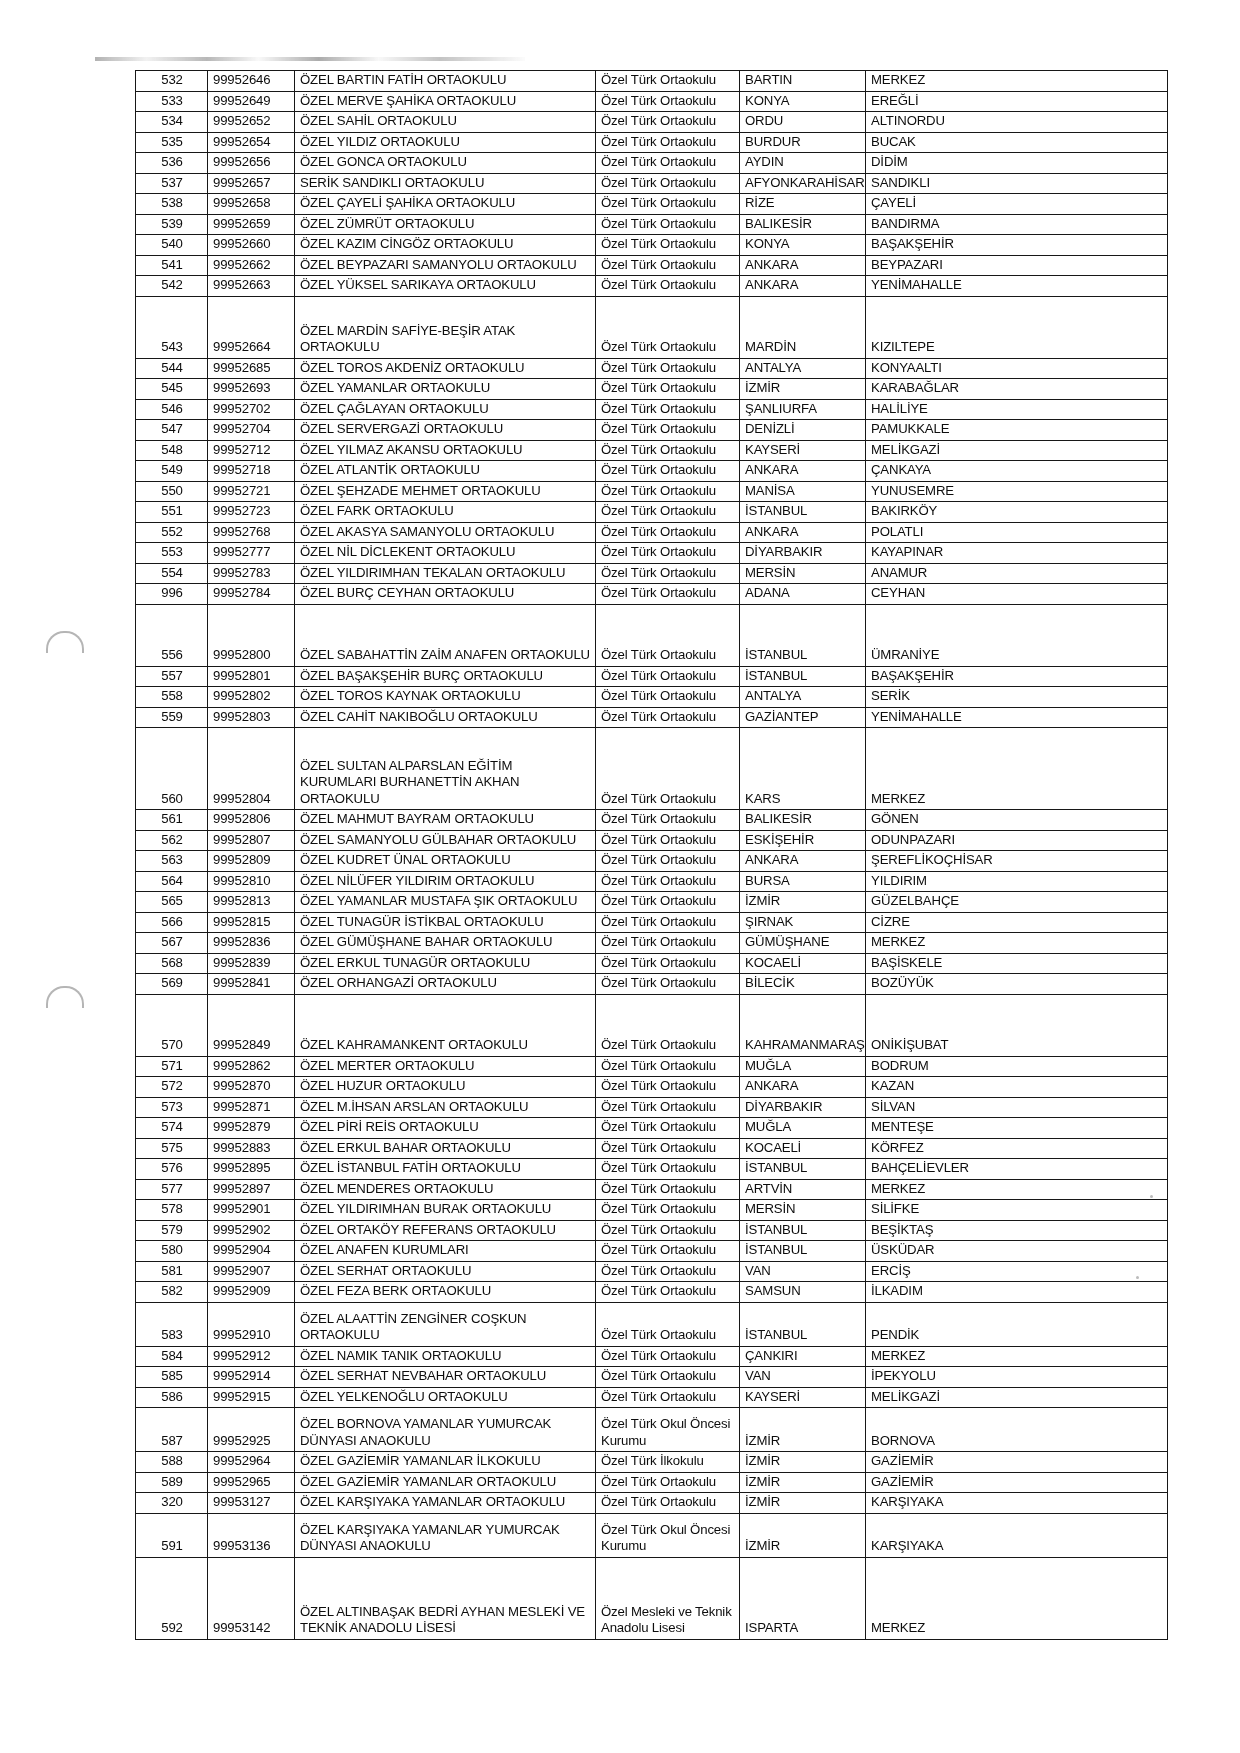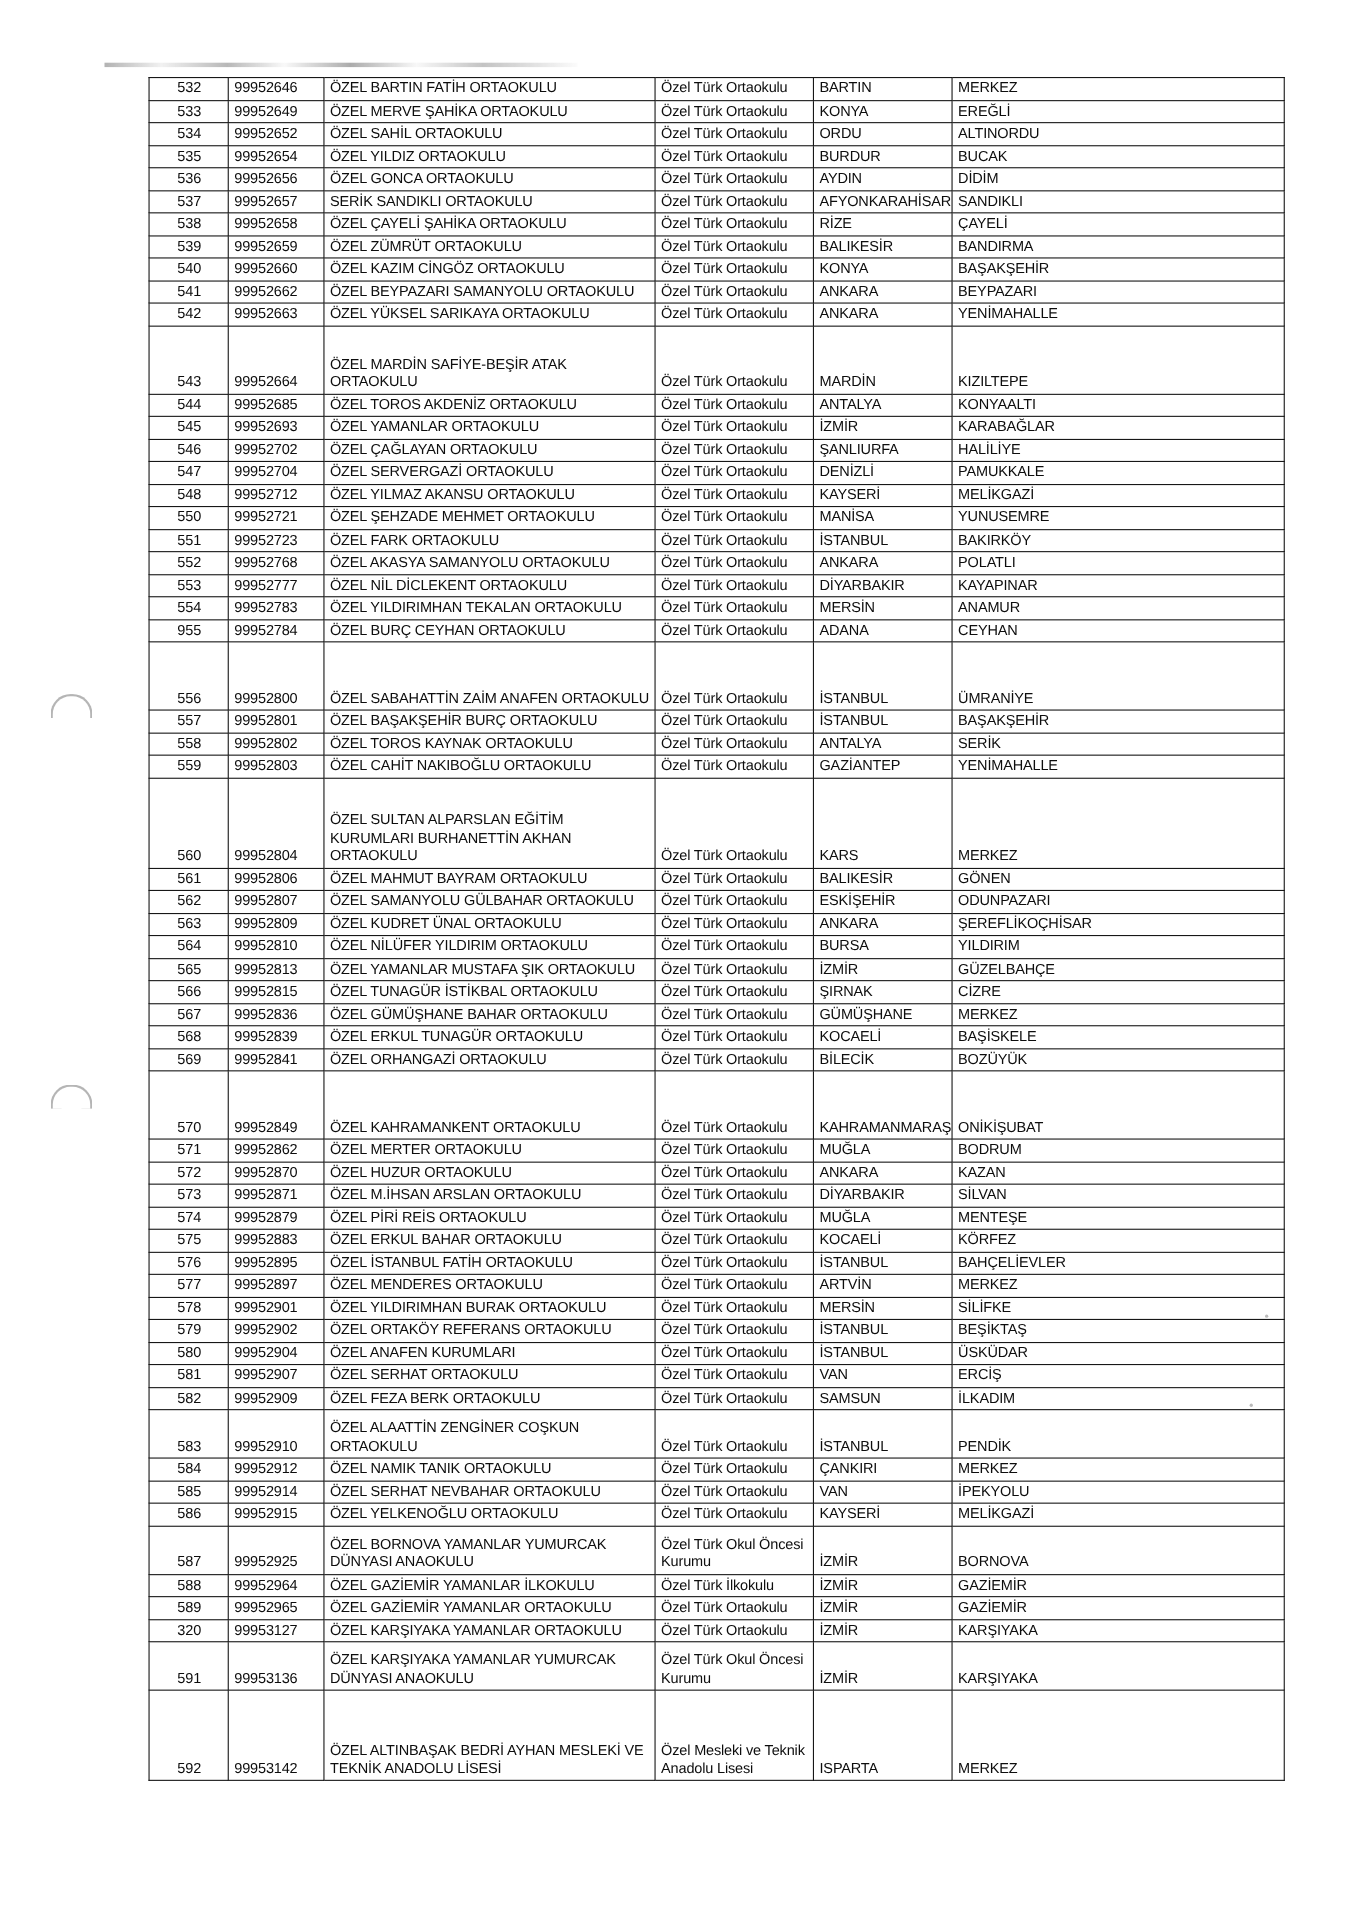--- a/index.html
+++ b/index.html
@@ -251,20 +251,28 @@
         </tr>
         <tr>
           <td class="no">548</td>
           <td class="code">99952712</td>
           <td class="name">ÖZEL YILMAZ AKANSU ORTAOKULU</td>
           <td class="type">Özel Türk Ortaokulu</td>
           <td class="il">KAYSERİ</td>
           <td class="ilce">MELİKGAZİ</td>
         </tr>
         <tr>
+          <td class="no">549</td>
+          <td class="code">99952718</td>
+          <td class="name">ÖZEL ATLANTİK ORTAOKULU</td>
+          <td class="type">Özel Türk Ortaokulu</td>
+          <td class="il">ANKARA</td>
+          <td class="ilce">ÇANKAYA</td>
+        </tr>
+        <tr>
           <td class="no">550</td>
           <td class="code">99952721</td>
           <td class="name">ÖZEL ŞEHZADE MEHMET ORTAOKULU</td>
           <td class="type">Özel Türk Ortaokulu</td>
           <td class="il">MANİSA</td>
           <td class="ilce">YUNUSEMRE</td>
         </tr>
         <tr>
           <td class="no">551</td>
           <td class="code">99952723</td>
@@ -291,21 +299,21 @@
         </tr>
         <tr>
           <td class="no">554</td>
           <td class="code">99952783</td>
           <td class="name">ÖZEL YILDIRIMHAN TEKALAN ORTAOKULU</td>
           <td class="type">Özel Türk Ortaokulu</td>
           <td class="il">MERSİN</td>
           <td class="ilce">ANAMUR</td>
         </tr>
         <tr>
-          <td class="no">955</td>
+          <td class="no">996</td>
           <td class="code">99952784</td>
           <td class="name">ÖZEL BURÇ CEYHAN ORTAOKULU</td>
           <td class="type">Özel Türk Ortaokulu</td>
           <td class="il">ADANA</td>
           <td class="ilce">CEYHAN</td>
         </tr>
         <tr class="tall">
           <td class="no">556</td>
           <td class="code">99952800</td>
           <td class="name">ÖZEL SABAHATTİN ZAİM ANAFEN ORTAOKULU</td>

